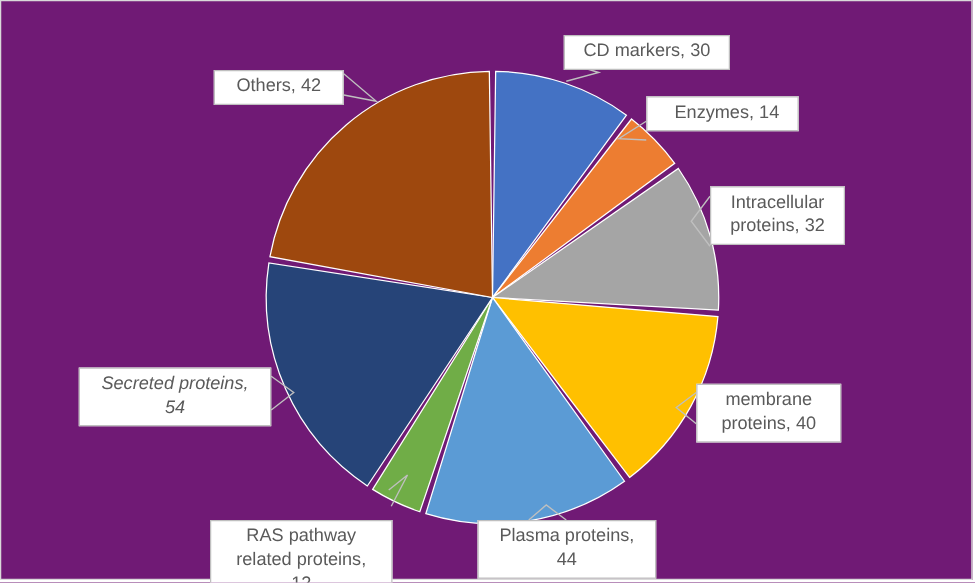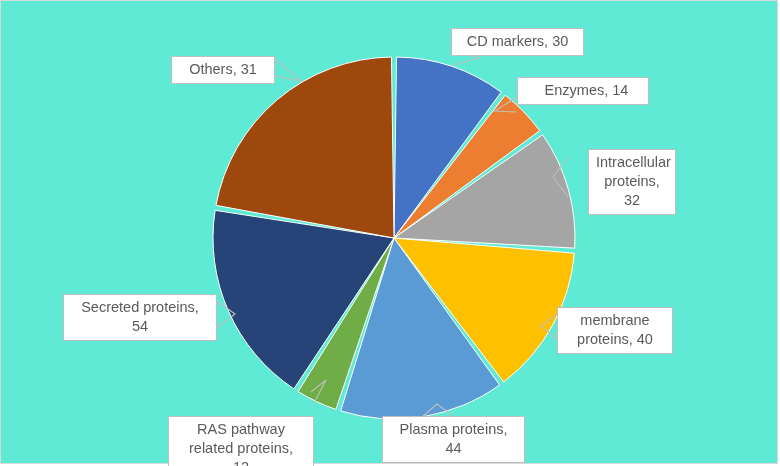--- a/index.html
+++ b/index.html
@@ -7,21 +7,21 @@
   body{
     width:780px;height:466px;
     background:#ffffff;
     font-family:"Liberation Sans", sans-serif;
     overflow:hidden;
   }
   #chart-canvas{
     position:relative;
     width:778px;height:464px;
     border:1px solid #d9d9d9;
-    background:#5eead4;
+    background:#701a75;
     box-sizing:border-box;
   }
   #pie-svg{
     position:absolute;
     left:0;top:0;
     width:778px;height:464px;
   }
   .callout{
     position:absolute;
     box-sizing:border-box;
@@ -67,33 +67,33 @@
       <polyline points="310,391 325,379 312,404" fill="none" stroke="#bfbfbf" stroke-width="1.1"></polyline>
 
       <polyline points="216,300 234,313 216,327" fill="none" stroke="#bfbfbf" stroke-width="1.1"></polyline>
 
       <polyline points="274,58 300,80 274,75" fill="none" stroke="#bfbfbf" stroke-width="1.1"></polyline>
     </g>
   </svg>
 
   <div class="callout" style="left:450px;top:27px;width:133px;">CD markers, 30</div>
 
-  <div class="callout" style="left:516px;top:76px;width:132px;padding-left:14px;">Enzymes, 14</div>
+  <div class="callout" style="left:516px;top:76px;width:122px;padding-left:14px;">Enzymes, 14</div>
 
-  <div class="callout" style="left:567px;top:148px;width:88px;margin-left:20px;">Intracellular
+  <div class="callout" style="left:567px;top:148px;width:108px;">Intracellular
 proteins, 32</div>
 
   <div class="callout" style="left:556px;top:306px;width:116px;">membrane
 proteins, 40</div>
 
   <div class="callout" style="left:381px;top:415px;width:143px;">Plasma proteins,
 44</div>
 
   <div class="callout" style="left:167px;top:389px;width:146px;margin-top:26px;">RAS pathway
 related proteins,
 12</div>
 
-  <div class="callout" style="left:62px;top:293px;width:154px;">Secreted proteins,
+  <div class="callout" style="left:62px;top:293px;width:154px;font-style:italic;">Secreted proteins,
 54</div>
 
-  <div class="callout" style="left:170px;top:55px;width:104px;">Others, 31</div>
+  <div class="callout" style="left:170px;top:55px;width:104px;">Others, 42</div>
 
 </div>
 
 </body></html>

